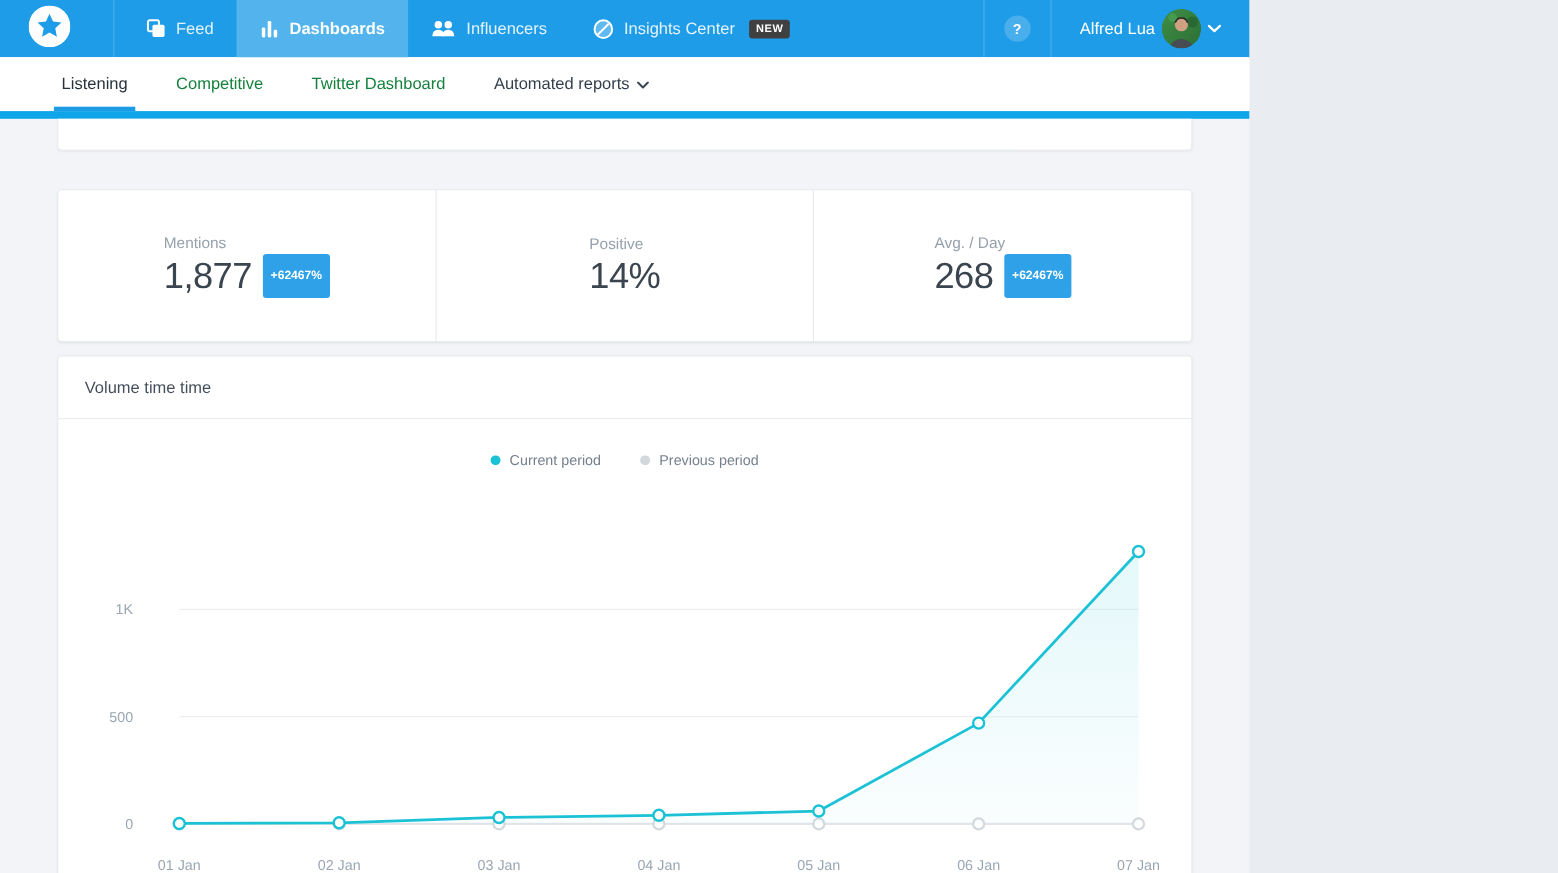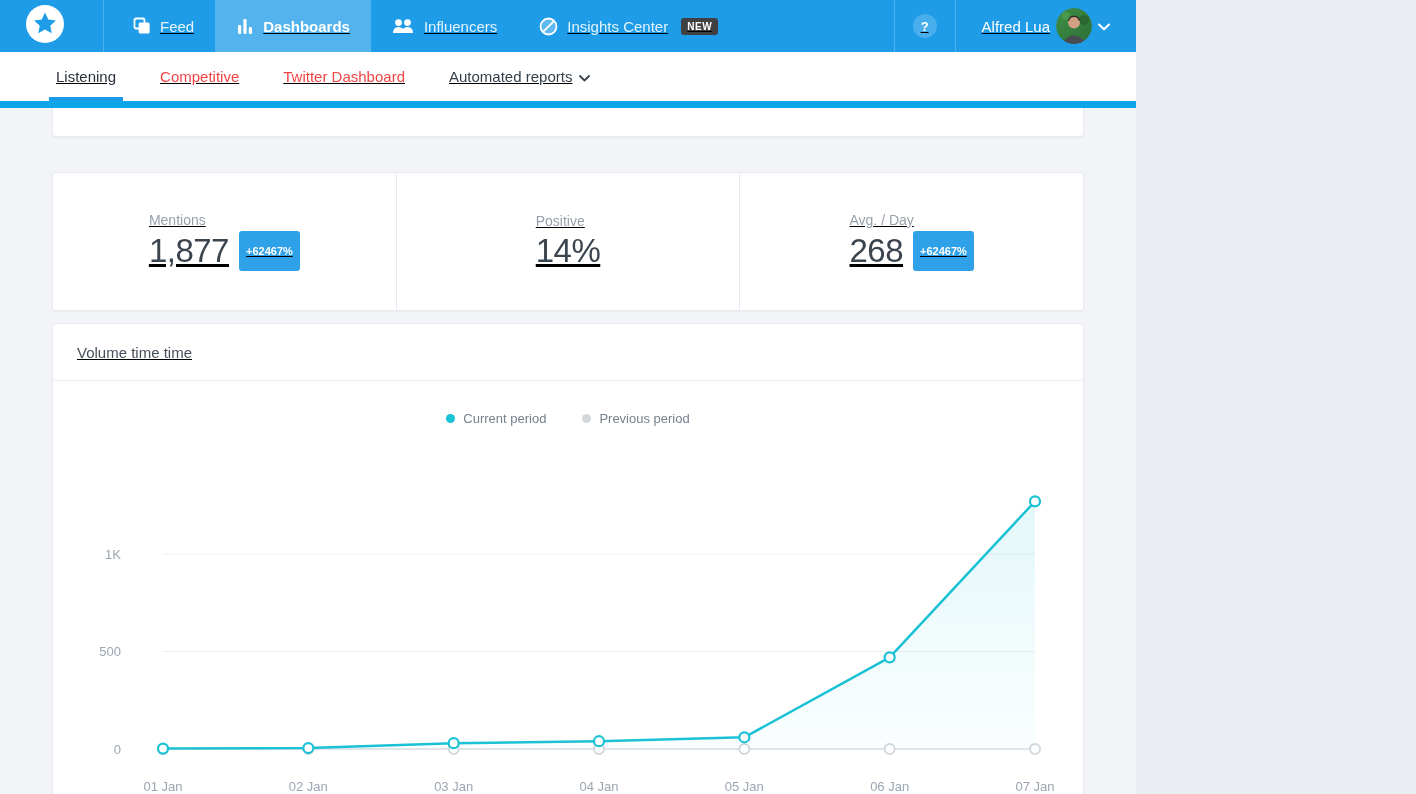--- a/index.html
+++ b/index.html
@@ -1,18 +1,18 @@
 <!DOCTYPE html>
 <html><head>
 <meta charset="utf-8">
 <style>
   html,body{margin:0;padding:0;background:#e9ecf0;}
   *{box-sizing:border-box;}
   .app{position:relative;width:1136px;height:794px;overflow:hidden;background:#f2f4f7;
-       font-family:"Liberation Sans","DejaVu Sans",sans-serif;text-decoration:underline;}
+       font-family:"Liberation Sans","DejaVu Sans",sans-serif;}
 
   
   .topnav{height:52px;background:#1e9ce8;display:flex;align-items:stretch;color:#fff;}
   .brand{display:flex;align-items:center;margin-left:26px;cursor:pointer;}
   .nav-divider{width:1px;background:rgba(255,255,255,0.22);}
   .nav-divider.brand-side{margin-left:39px;}
   .nav-tabs{display:flex;align-items:stretch;margin-left:8px;}
   .nav-tab{display:flex;align-items:center;gap:9px;padding:0 21px;font-size:15px;
            color:rgba(255,255,255,0.88);cursor:pointer;white-space:nowrap;}
   .nav-tab.active{background:#53b3ec;color:#fff;font-weight:600;}
@@ -25,21 +25,21 @@
             font-size:13px;font-weight:bold;display:flex;align-items:center;justify-content:center;cursor:pointer;
             font-family:inherit;}
   .user{display:flex;align-items:center;gap:6px;padding:0 26px;cursor:pointer;}
   .user-name{font-size:15px;color:#fff;}
   .avatar{width:36px;height:36px;border-radius:50%;overflow:hidden;display:block;}
 
   
   .subnav{height:56px;background:#fff;border-bottom:7px solid #0ea5e9;display:flex;
           align-items:stretch;padding-left:56px;}
   .subnav-item{display:flex;align-items:center;gap:7px;margin-right:44px;font-size:15px;
-               color:#ef4444;position:relative;cursor:pointer;white-space:nowrap;}
+               color:#15803d;position:relative;cursor:pointer;white-space:nowrap;}
   .subnav-item.active{color:#29323c;}
   .subnav-item.active::after{content:"";position:absolute;left:-7px;right:-7px;bottom:0;height:4px;
                background:#1b9be6;}
   .subnav-item.dark{color:#333f4a;margin-right:0;}
 
   
   .page{position:relative;width:1032px;margin:0 auto;}
   .card{background:#fff;border:1px solid #e7eaee;box-shadow:0 1px 2px rgba(31,45,61,0.05);}
   .partial-card{height:29px;border-top:none;border-radius:0 0 4px 4px;}
 

